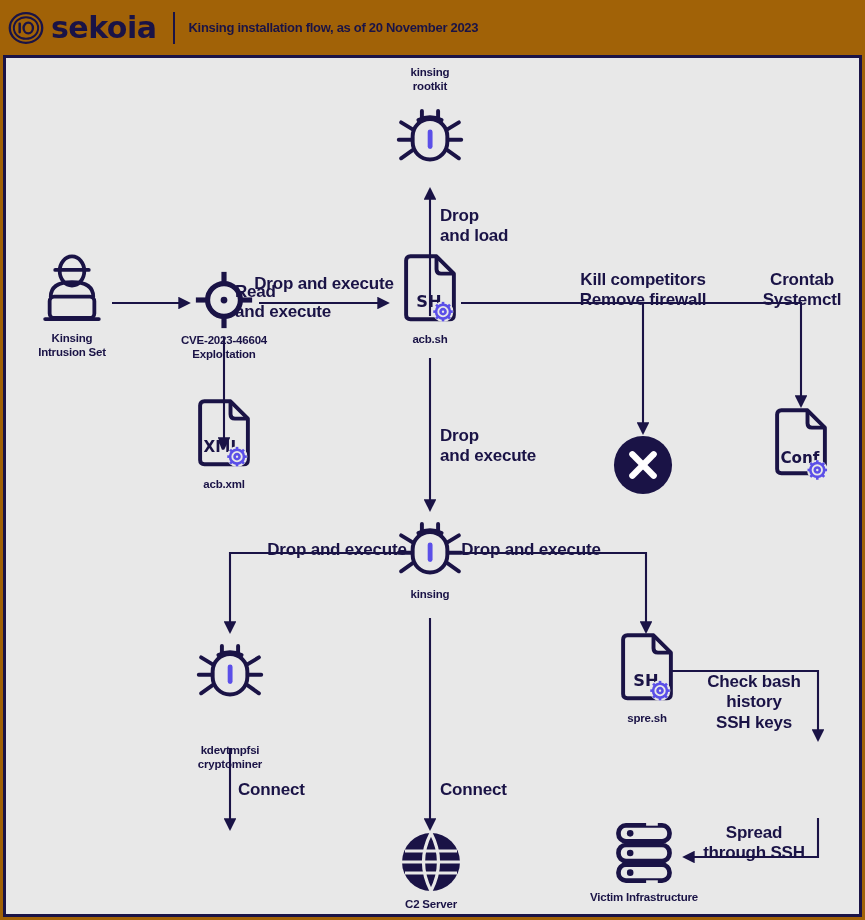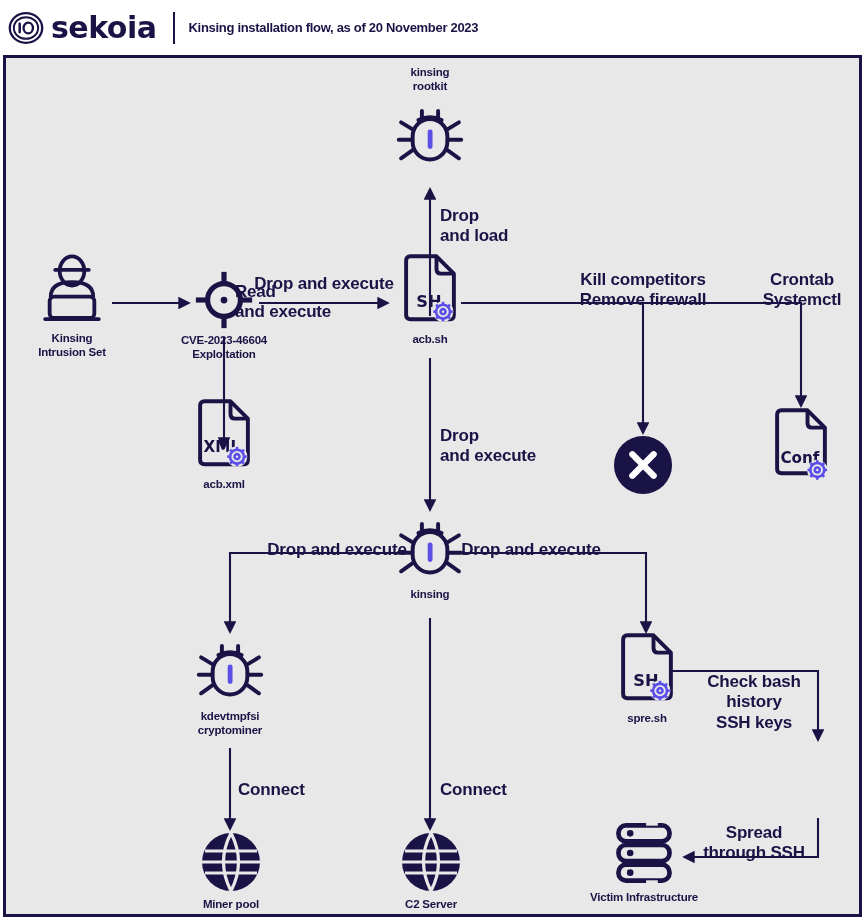--- a/index.html
+++ b/index.html
@@ -12,21 +12,21 @@
     font-family: "Liberation Sans", sans-serif;
     width: 865px;
     height: 920px;
     overflow: hidden;
     position: relative;
   }
   #page {
     position: relative;
     width: 865px;
     height: 920px;
-    background: #ffffff;
+    background: #a16207;
   }
 
   
   #header {
     position: absolute;
     left: 0; top: 0;
     width: 865px;
     height: 55px;
     display: flex;
     align-items: center;
@@ -350,21 +350,21 @@
             <path d="M17 46 L7 53"></path>
           <path d="M47 28 L57 22"></path>
             <path d="M48 37 L59 37"></path>
             <path d="M47 46 L57 53"></path>
         </g>
         <rect x="30" y="28" width="4.2" height="17" rx="2.1" fill="#5b4fe8"></rect>
       </svg>
       <div class="node-label">kinsing</div>
     </div>
 
-    <div class="node" style="left:176px; top:574px; width:96px;">
+    <div class="node" style="left:176px; top:574px; width:96px;gap:34px;">
       <svg class="node-icon" width="74" height="74" viewBox="0 0 64 64">
         <g fill="none" stroke="#1a1346" stroke-width="3.4" stroke-linecap="round">
           <path d="M25 12 L25 19"></path>
             <path d="M39 12 L39 19"></path>
           <path d="M22 20 Q32 15 42 20"></path>
           <rect x="17" y="19" width="30" height="35" rx="15"></rect>
           <path d="M17 28 L7 22"></path>
             <path d="M16 37 L5 37"></path>
             <path d="M17 46 L7 53"></path>
           <path d="M47 28 L57 22"></path>
@@ -395,33 +395,20 @@
               <path d="M6.4 6.4 L4.6 4.6"></path>
             <path d="M6.4 -6.4 L4.6 -4.6"></path>
               <path d="M-6.4 6.4 L-4.6 4.6"></path>
           </g>
         </g>
       </svg>
       <div class="node-label">spre.sh</div>
     </div>
 
 
-    <div class="node" style="left:190px; top:772px; width:70px;">
-      <svg class="node-icon" width="64" height="64" viewBox="0 0 64 64">
-        <circle cx="32" cy="32" r="29" fill="#1a1346"></circle>
-        <g fill="none" stroke="#e8e8e8" stroke-width="3.2">
-          <path d="M32 3 Q17 32 32 61"></path>
-          <path d="M32 3 Q47 32 32 61"></path>
-          <path d="M6 21 L58 21"></path>
-          <path d="M3 32 L61 32"></path>
-          <path d="M6 43 L58 43"></path>
-        </g>
-      </svg>
-      <div class="node-label">Miner pool</div>
-    </div>
 
     <div class="node" style="left:390px; top:772px; width:70px;text-align:right;">
       <svg class="node-icon" width="64" height="64" viewBox="0 0 64 64">
         <circle cx="32" cy="32" r="29" fill="#1a1346"></circle>
         <g fill="none" stroke="#e8e8e8" stroke-width="3.2">
           <path d="M32 3 Q17 32 32 61"></path>
           <path d="M32 3 Q47 32 32 61"></path>
           <path d="M6 21 L58 21"></path>
           <path d="M3 32 L61 32"></path>
           <path d="M6 43 L58 43"></path>

